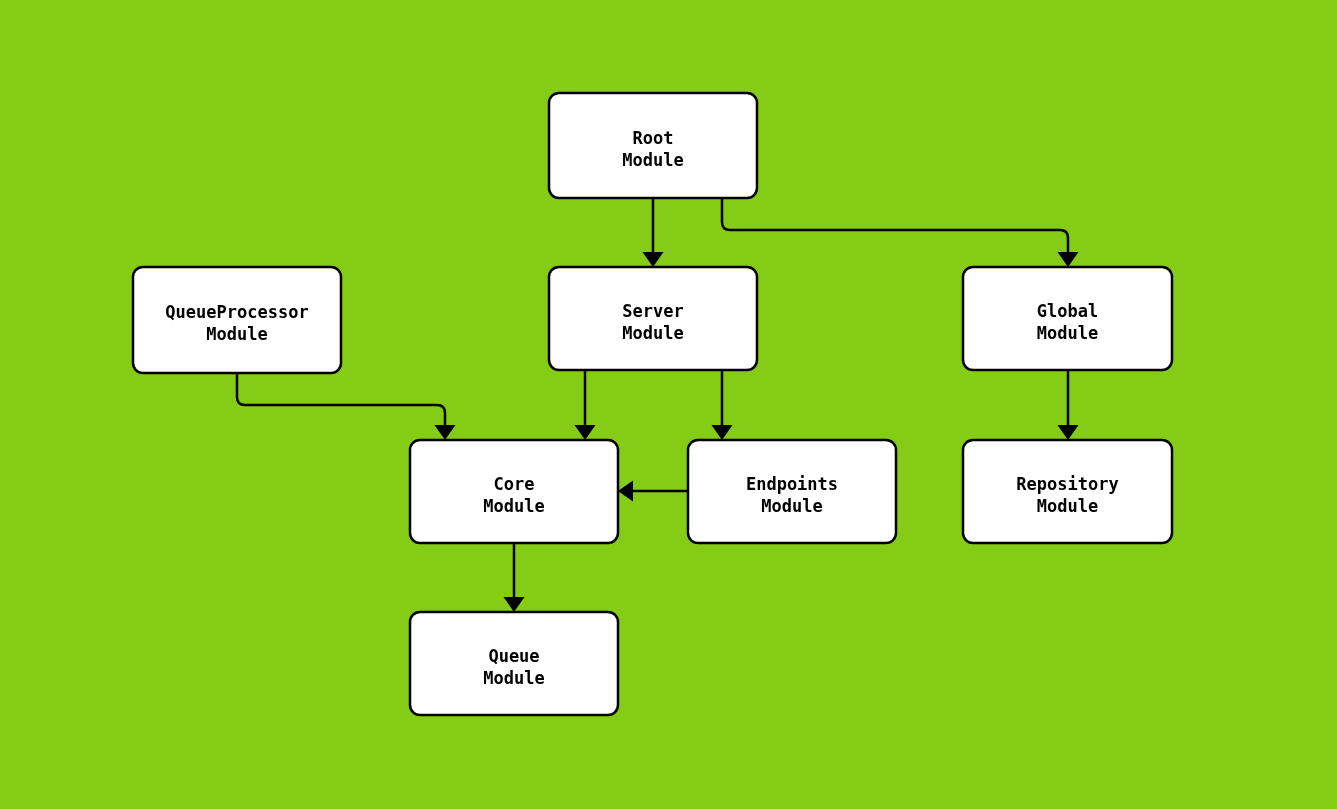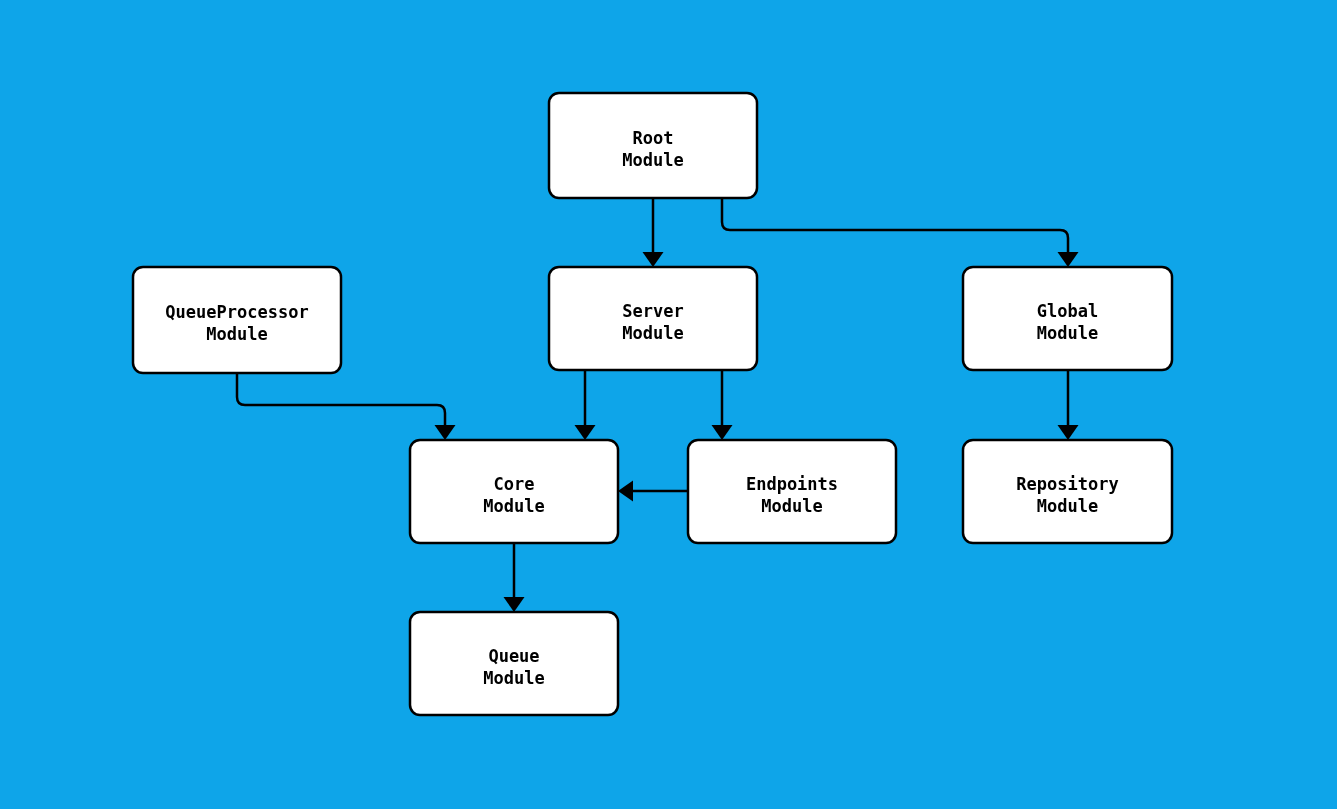--- a/index.html
+++ b/index.html
@@ -4,21 +4,21 @@
 <style>
   html, body {
     margin: 0;
     padding: 0;
     background: #ffffff;
   }
   .canvas {
     position: relative;
     width: 1337px;
     height: 809px;
-    background: #0ea5e9;
+    background: #84cc16;
     overflow: hidden;
   }
   svg.diagram {
     display: block;
     width: 1337px;
     height: 809px;
   }
   svg.diagram text {
     font-family: "DejaVu Sans Mono", "Liberation Mono", monospace;
     font-weight: bold;

